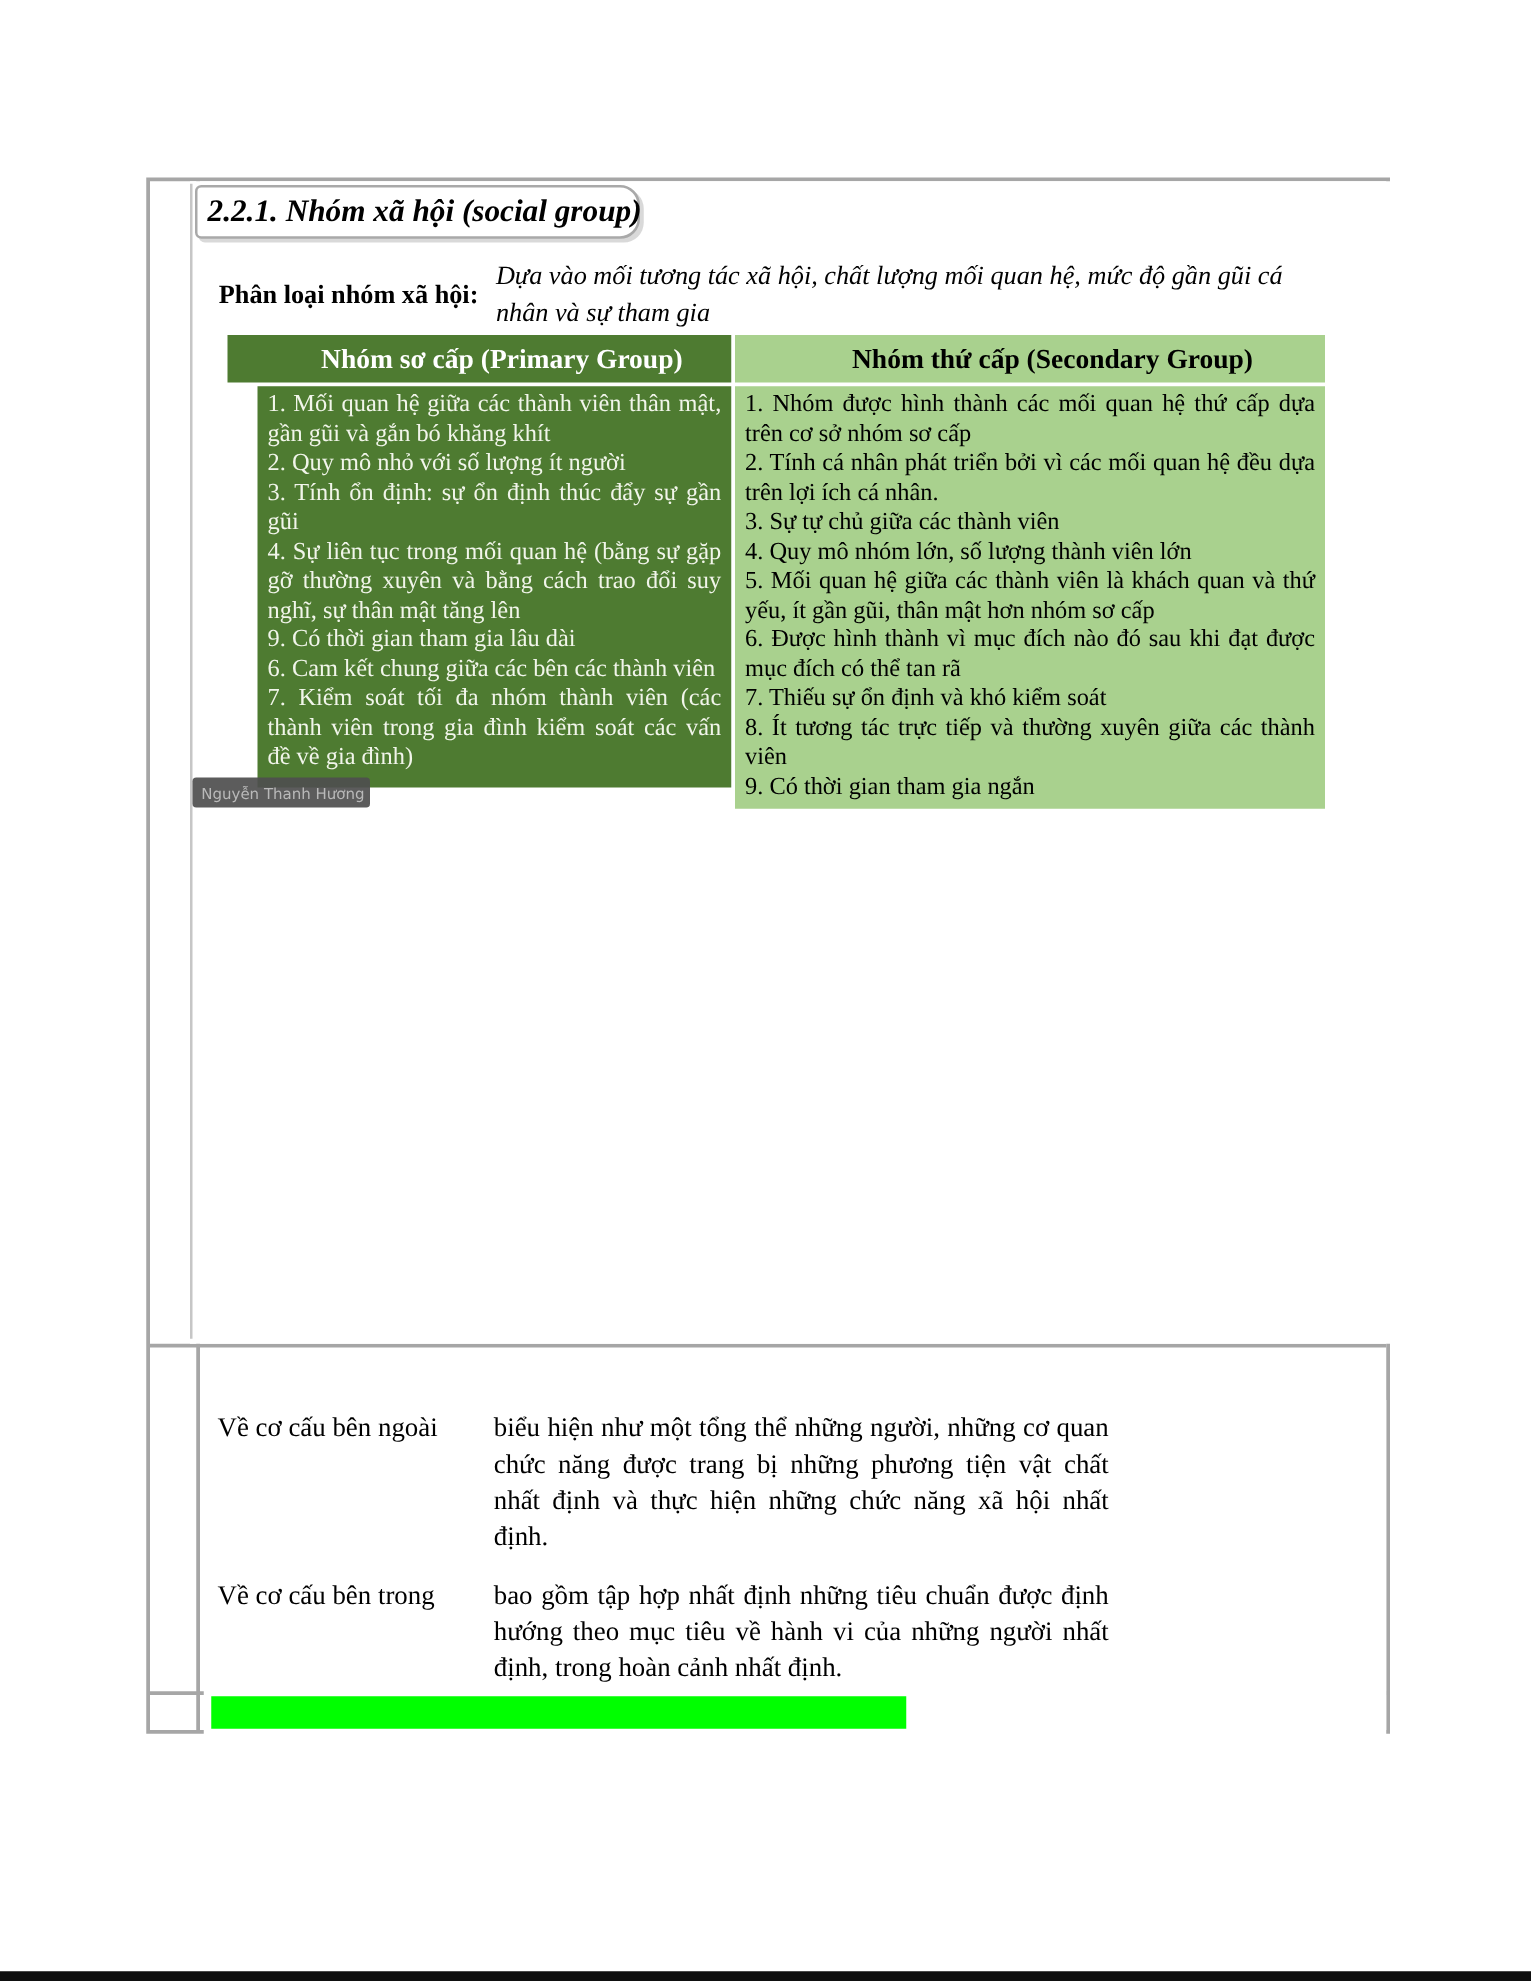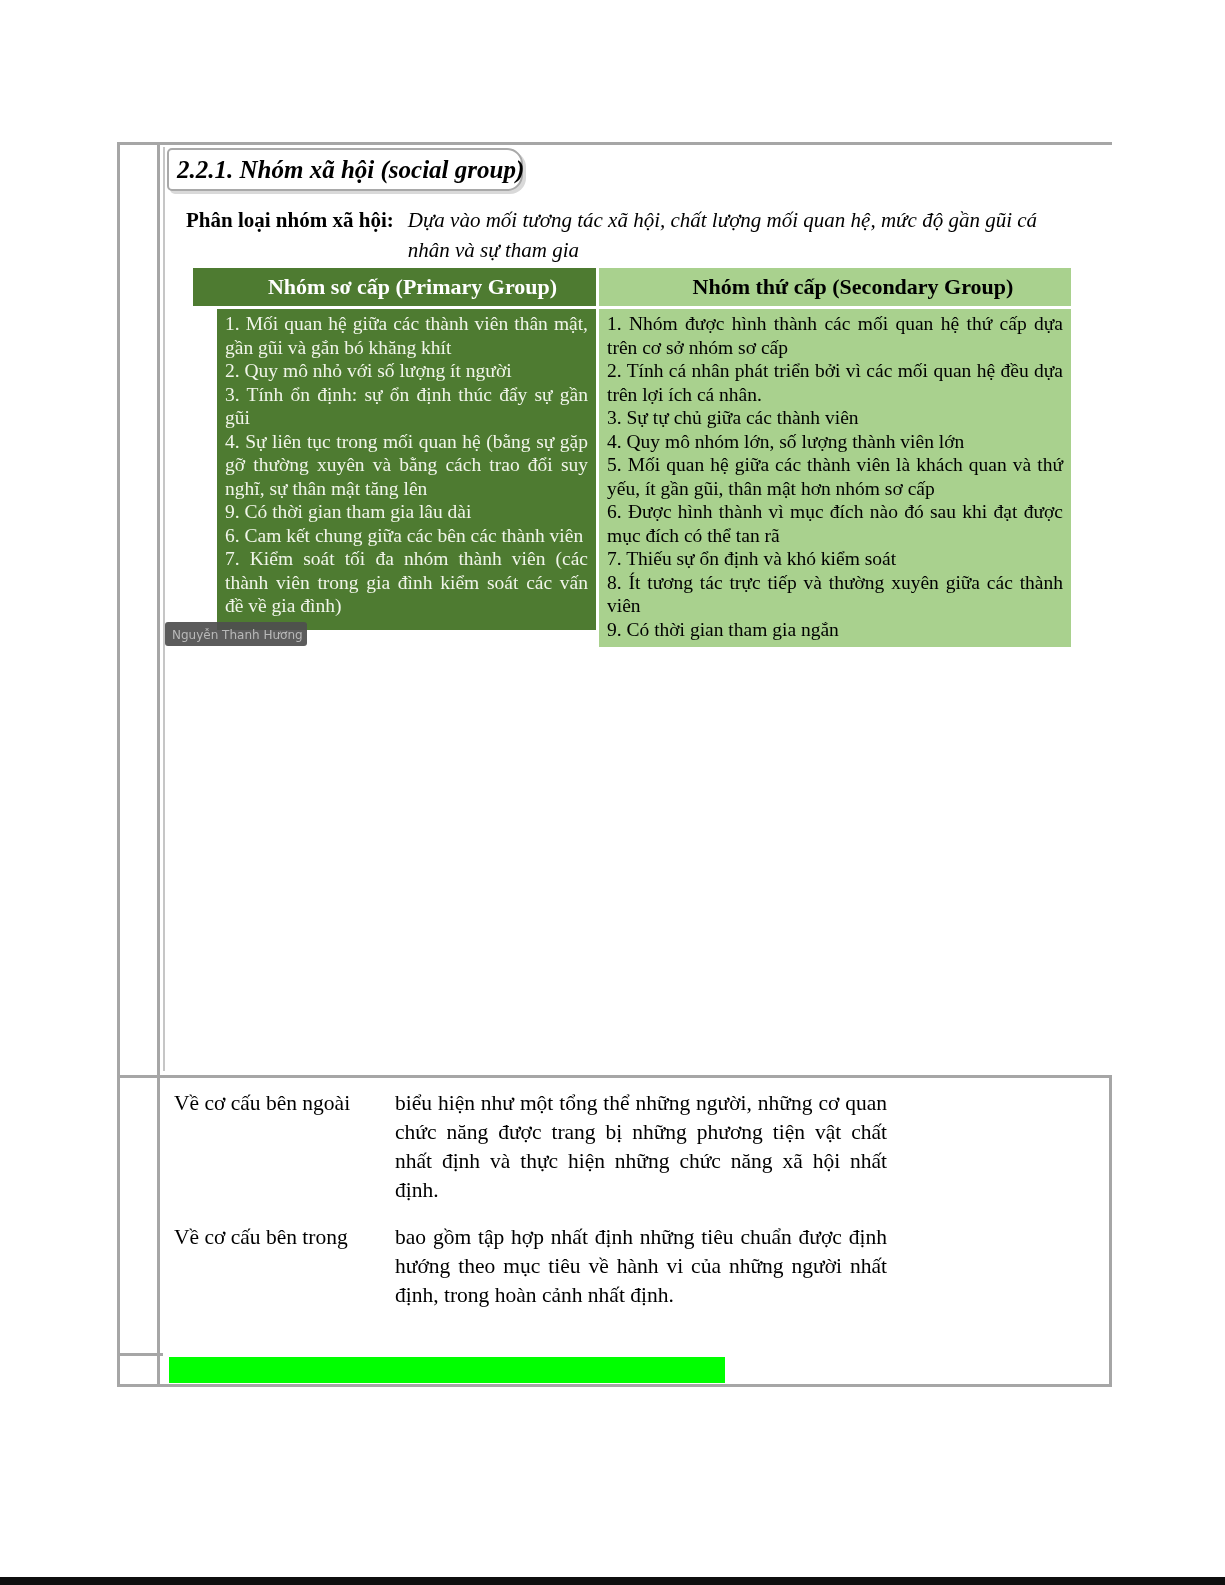--- a/index.html
+++ b/index.html
@@ -15,30 +15,30 @@
 
   
   .doc-table{position:absolute;left:117px;top:142px;width:995px;height:1245px;
              border:3px solid var(--table-border);background:#fff;}
   .col-divider{position:absolute;left:37px;top:0;width:3px;height:100%;background:var(--table-border);}
   .row-divider{position:absolute;left:0;width:100%;height:3px;background:var(--table-border);}
   .row-divider.r1{top:930px;}
   .row-divider.r2{top:1208px;}
 
   
-  .slide{position:absolute;left:43px;top:0;width:1049px;height:930px;background:#fff;}
+  .slide{position:absolute;left:32px;top:0;width:1049px;height:930px;background:#fff;}
   .slide-edge{position:absolute;left:0;top:2px;width:2px;height:924px;background:#c6c6c6;}
 
   .title-box{position:absolute;left:4px;top:3px;width:356px;height:43px;
              border:2px solid #a9a9a9;border-radius:5px 16px 16px 5px;
              box-shadow:3px 3px 0 rgba(170,170,170,.45);
              font-weight:bold;font-style:italic;font-size:25px;line-height:39px;
              padding-left:8px;white-space:nowrap;background:#fff;}
 
-  .classify{position:absolute;left:23px;top:60px;display:flex;gap:14px;align-items:flex-start;}
+  .classify{position:absolute;left:23px;top:60px;display:flex;gap:14px;align-items:center;}
   .classify-label{font-weight:bold;font-size:21px;white-space:nowrap;line-height:30px;}
   .classify-text{font-style:italic;font-size:21px;line-height:30px;width:648px;}
 
   .green-table{position:absolute;left:30px;top:123px;width:878px;}
   .gt-col{position:absolute;top:0;}
   .gt-col.left{left:0;width:403px;}
   .gt-col.right{left:406px;width:472px;}
   .gt-header{height:38px;margin-bottom:3px;text-align:center;font-weight:bold;font-size:22px;line-height:38px;padding-left:36px;}
   .gt-header.dark{background:var(--primary-green);color:#fff;}
   .gt-header.light{background:var(--secondary-green);color:#000;}
@@ -47,21 +47,21 @@
   .gt-body.light{background:var(--secondary-green);color:#000;min-height:332px;}
   .tbl-item{text-align:justify;}
 
   .name-tag{position:absolute;left:2px;top:477px;width:142px;height:24px;
             background:rgba(78,78,78,.92);color:#b9b9b9;border-radius:3px;
             font-family:"DejaVu Sans","Liberation Sans",sans-serif;font-size:12px;
             line-height:26px;padding-left:7px;overflow:hidden;white-space:nowrap;
             filter:blur(.4px);}
 
   
-  .row2{position:absolute;left:43px;top:936px;width:946px;height:275px;padding-top:8px;background:#fff;}
+  .row2{position:absolute;left:43px;top:975px;width:946px;height:275px;padding-top:8px;background:#fff;}
   .def{display:flex;margin-bottom:18px;}
   .def-term{width:232px;padding-left:11px;font-size:21.5px;line-height:29px;flex:0 0 auto;}
   .def-desc{width:492px;font-size:21.5px;line-height:29px;text-align:justify;}
 
   
   .green-bar{position:absolute;left:49px;top:1212px;width:556px;height:26px;background:var(--highlight-bar);}
 
   
   .bottom-bar{position:absolute;left:0;top:1577px;width:1225px;height:8px;background:#0f0f0f;}
 </style>

